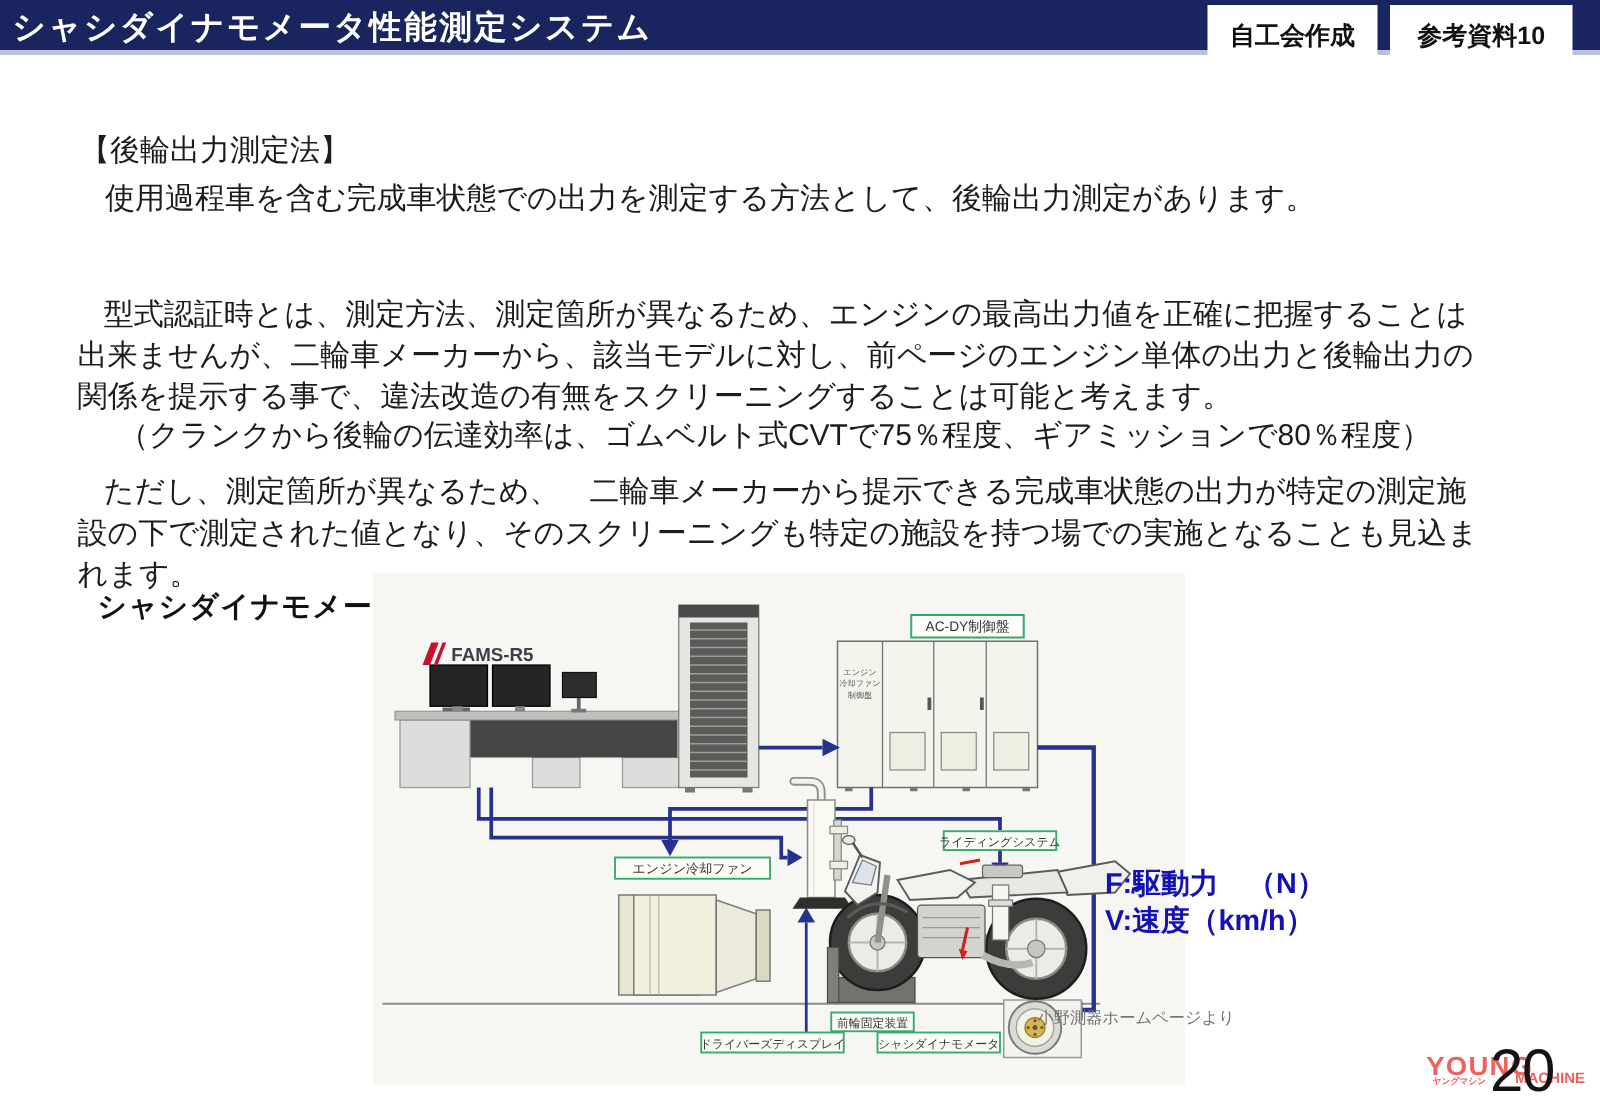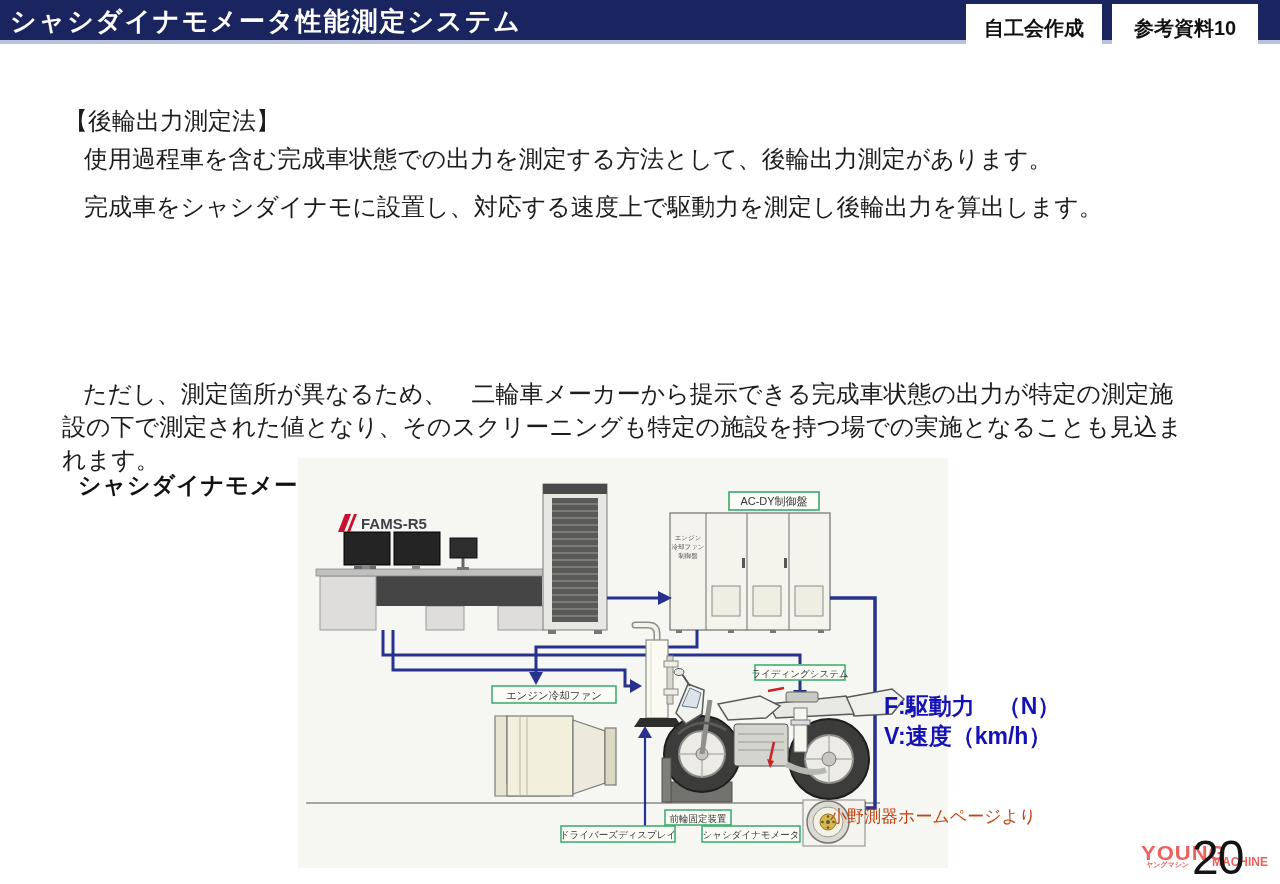--- a/index.html
+++ b/index.html
@@ -35,21 +35,21 @@
   
   .diagram-title {
     position:absolute; left:78px; top:470px;
     font-size:23px; font-weight:800; color:#111; letter-spacing:1px; white-space:nowrap;
   }
   .diagram-canvas { position:absolute; left:298px; top:458px; width:650px; height:410px; }
   .fv-annotation {
     position:absolute; left:884px; top:691px;
     color:#1512b5; font-size:23px; font-weight:bold; line-height:30px; white-space:nowrap;
   }
-  .credit { position:absolute; left:830px; top:805px; font-size:17px; color:#c2410c; white-space:nowrap; }
+  .credit { position:absolute; left:830px; top:805px; font-size:13px; color:#737373; white-space:nowrap; }
   
   .wm { position:absolute; color:#f0605c; white-space:nowrap; }
   .wm-young { left:1141px; top:840px; font-size:22px; font-weight:900; letter-spacing:1px; transform:scaleY(0.95); }
   .wm-sub { left:1146px; top:860px; font-size:7px; font-weight:bold; }
   .wm-machine { left:1212px; top:855px; font-size:12px; font-weight:900; }
   .page-number {
     position:absolute; left:1192px; top:830px;
     font-size:48px; color:#131313; font-weight:500; letter-spacing:-1px;
   }
   svg text { font-family:"Liberation Sans", sans-serif; }
@@ -60,21 +60,22 @@
 <div class="slide">
 
   <div class="header-bar"></div>
   <div class="header-underline"></div>
   <h1 class="page-title">シャシダイナモメータ性能測定システム</h1>
   <div class="badge badge-source">自工会作成</div>
   <div class="badge badge-reference">参考資料10</div>
 
   <p class="bodytext sec-heading">【後輪出力測定法】</p>
   <p class="bodytext p1">使用過程車を含む完成車状態での出力を測定する方法として、後輪出力測定があります。</p>
-  <p class="bodytext p2">完成車をシャシダイナモに設置し、対応する速度上で駆動力を測定し後輪出力を算出します。</p>
+  <p class="bodytext p-wrap p3">型式認証時とは、測定方法、測定箇所が異なるため、エンジンの最高出力値を正確に把握することは出来ませんが、二輪車メーカーから、該当モデルに対し、前ページのエンジン単体の出力と後輪出力の関係を提示する事で、違法改造の有無をスクリーニングすることは可能と考えます。</p>
+  <p class="bodytext note">（クランクから後輪の伝達効率は、ゴムベルト式CVTで75％程度、ギアミッションで80％程度）</p>
   <p class="bodytext p-wrap p4">ただし、測定箇所が異なるため、　二輪車メーカーから提示できる完成車状態の出力が特定の測定施設の下で測定された値となり、そのスクリーニングも特定の施設を持つ場での実施となることも見込まれます。</p>
 
   <h2 class="diagram-title">シャシダイナモメータ性能測定システム</h2>
 
   <svg class="diagram-canvas" viewBox="0 0 650 410" xmlns="http://www.w3.org/2000/svg">
 
     <rect x="0" y="0" width="650" height="410" fill="#f6f6f3"></rect>
 
     <g>
       <line x1="8" y1="345" x2="505" y2="345" stroke="#8a8a88" stroke-width="1.5"></line>

